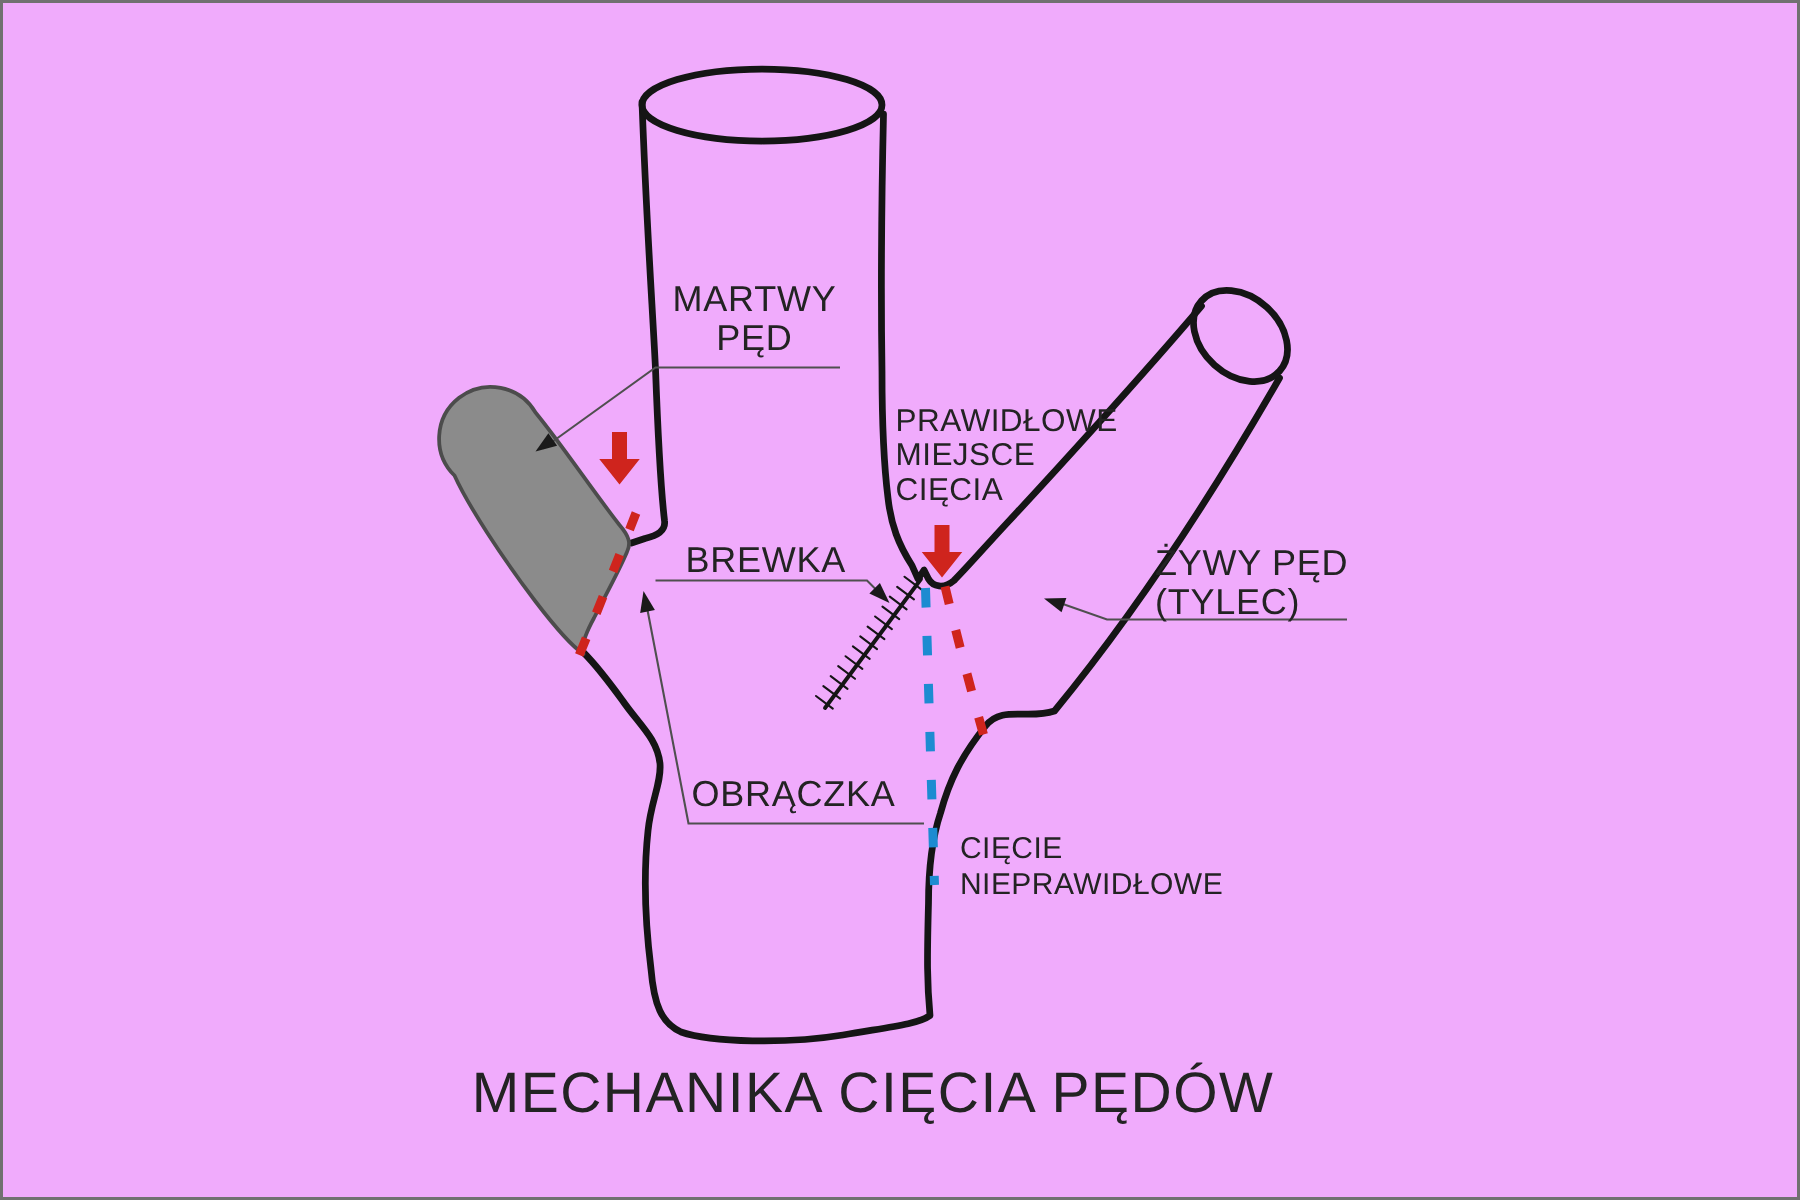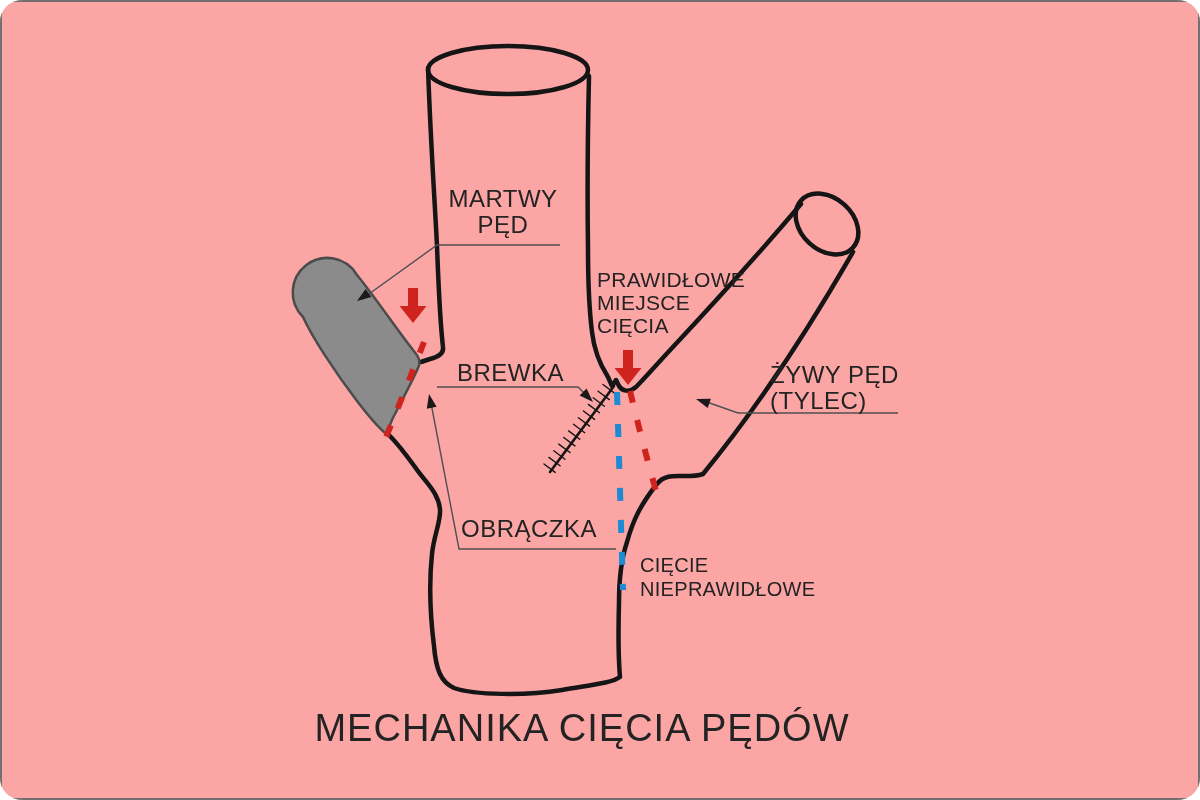--- a/index.html
+++ b/index.html
@@ -1,16 +1,16 @@
 <!DOCTYPE html>
 <html><head>
 <meta charset="utf-8">
 <style>
   html,body{margin:0;padding:0;background:#fff;}
-  #stage{position:relative;width:1200px;height:800px;background:#fca5a5;overflow:hidden;border-radius:22px;}
+  #stage{position:relative;width:1200px;height:800px;background:#f0abfc;overflow:hidden;}
   svg{display:block;}
   text{font-family:"Liberation Sans","DejaVu Sans",sans-serif;fill:#232323;}
   .lbl{font-size:24px;letter-spacing:0.5px;}
   .red-lbl{font-size:21px;letter-spacing:0.3px;}
   .blue-lbl{font-size:20px;letter-spacing:0.3px;}
   .title{font-size:38px;letter-spacing:1px;}
 </style>
 </head>
 <body>
 

